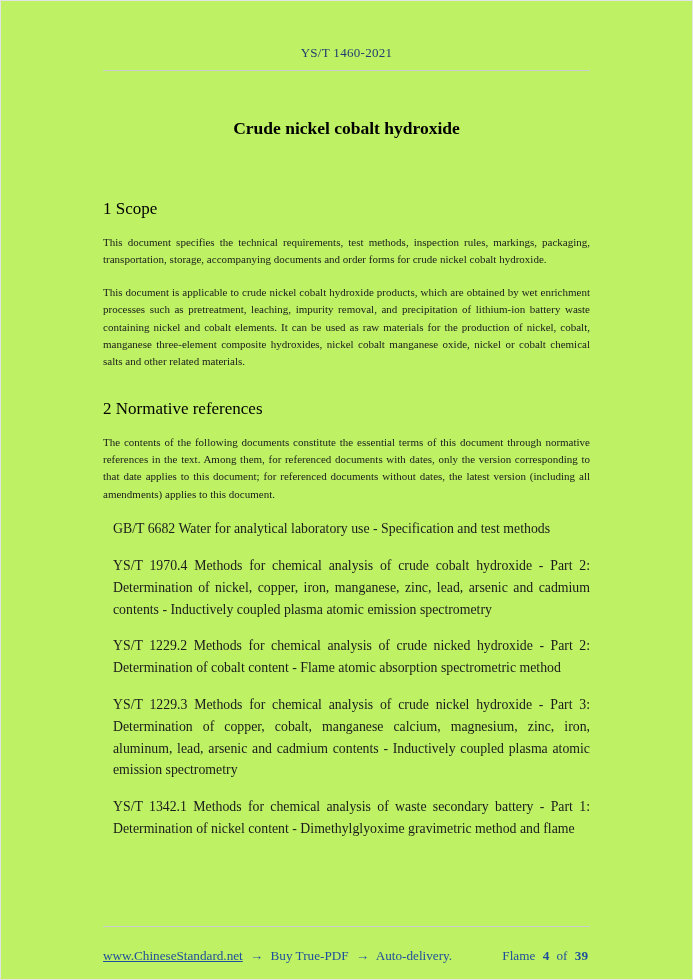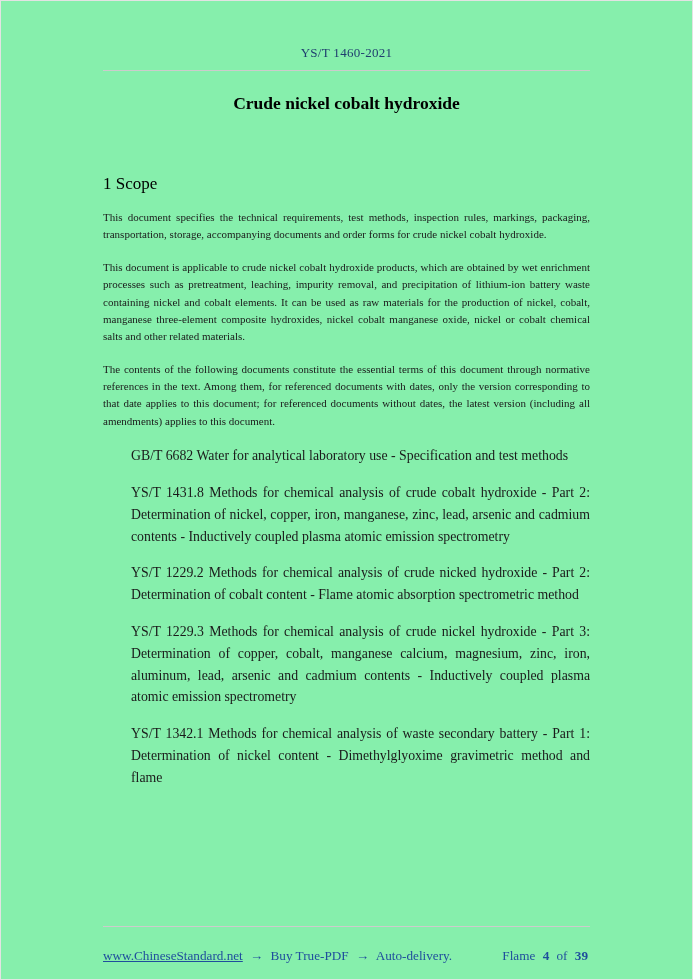--- a/index.html
+++ b/index.html
@@ -4,21 +4,21 @@
 <style>
   html, body {
     margin: 0;
     padding: 0;
     background: #ffffff;
   }
   .page {
     position: relative;
     width: 693px;
     height: 980px;
-    background: #86efac;
+    background: #bef264;
     box-sizing: border-box;
     border: 1px solid #e3e3e3;
     font-family: "Liberation Serif", serif;
     color: #1a1a1a;
     overflow: hidden;
   }
   .content {
     padding: 0 102px;
   }
   .doc-header {
@@ -28,42 +28,42 @@
     color: #1f3d6e;
     letter-spacing: 0.3px;
   }
   .header-rule {
     margin-top: 9px;
     border: none;
     border-top: 1px solid #cccccc;
     height: 0;
   }
   .doc-title {
-    margin-top: 22px;
+    margin-top: 47px;
     text-align: center;
     font-size: 17.5px;
     font-weight: bold;
     color: #000000;
   }
   .section-heading {
     font-size: 17px;
     font-weight: normal;
     color: #000000;
   }
   .heading-scope { margin-top: 60px; }
   .heading-normative { margin-top: 28px; }
   .para {
     margin-top: 15px;
     font-size: 11px;
     line-height: 1.58;
     text-align: justify;
   }
   .reference {
     margin-top: 15px;
-    margin-left: 28px;
+    margin-left: 10px;
     font-size: 13.8px;
     line-height: 1.58;
     text-align: justify;
   }
   .footer-rule {
     position: absolute;
     left: 102px;
     right: 102px;
     bottom: 44px;
     border: none;
@@ -109,27 +109,28 @@
     <hr class="header-rule">
 
     <div class="doc-title">Crude nickel cobalt hydroxide</div>
 
     <div class="section-heading heading-scope">1 Scope</div>
 
     <p class="para">This document specifies the technical requirements, test methods, inspection rules, markings, packaging, transportation, storage, accompanying documents and order forms for crude nickel cobalt hydroxide.</p>
 
     <p class="para">This document is applicable to crude nickel cobalt hydroxide products, which are obtained by wet enrichment processes such as pretreatment, leaching, impurity removal, and precipitation of lithium-ion battery waste containing nickel and cobalt elements. It can be used as raw materials for the production of nickel, cobalt, manganese three-element composite hydroxides, nickel cobalt manganese oxide, nickel or cobalt chemical salts and other related materials.</p>
 
+    <div class="section-heading heading-normative">2 Normative references</div>
 
     <p class="para">The contents of the following documents constitute the essential terms of this document through normative references in the text. Among them, for referenced documents with dates, only the version corresponding to that date applies to this document; for referenced documents without dates, the latest version (including all amendments) applies to this document.</p>
 
     <p class="reference">GB/T 6682 Water for analytical laboratory use - Specification and test methods</p>
 
 
-    <p class="reference">YS/T 1431.8 Methods for chemical analysis of crude cobalt hydroxide - Part 2: Determination of nickel, copper, iron, manganese, zinc, lead, arsenic and cadmium contents - Inductively coupled plasma atomic emission spectrometry</p>
+    <p class="reference">YS/T 1970.4 Methods for chemical analysis of crude cobalt hydroxide - Part 2: Determination of nickel, copper, iron, manganese, zinc, lead, arsenic and cadmium contents - Inductively coupled plasma atomic emission spectrometry</p>
 
     <p class="reference">YS/T 1229.2 Methods for chemical analysis of crude nicked hydroxide - Part 2: Determination of cobalt content - Flame atomic absorption spectrometric method</p>
 
     <p class="reference">YS/T 1229.3 Methods for chemical analysis of crude nickel hydroxide - Part 3: Determination of copper, cobalt, manganese calcium, magnesium, zinc, iron, aluminum, lead, arsenic and cadmium contents - Inductively coupled plasma atomic emission spectrometry</p>
 
     <p class="reference">YS/T 1342.1 Methods for chemical analysis of waste secondary battery - Part 1: Determination of nickel content - Dimethylglyoxime gravimetric method and flame</p>
 
   </div>
 
   <hr class="footer-rule">

